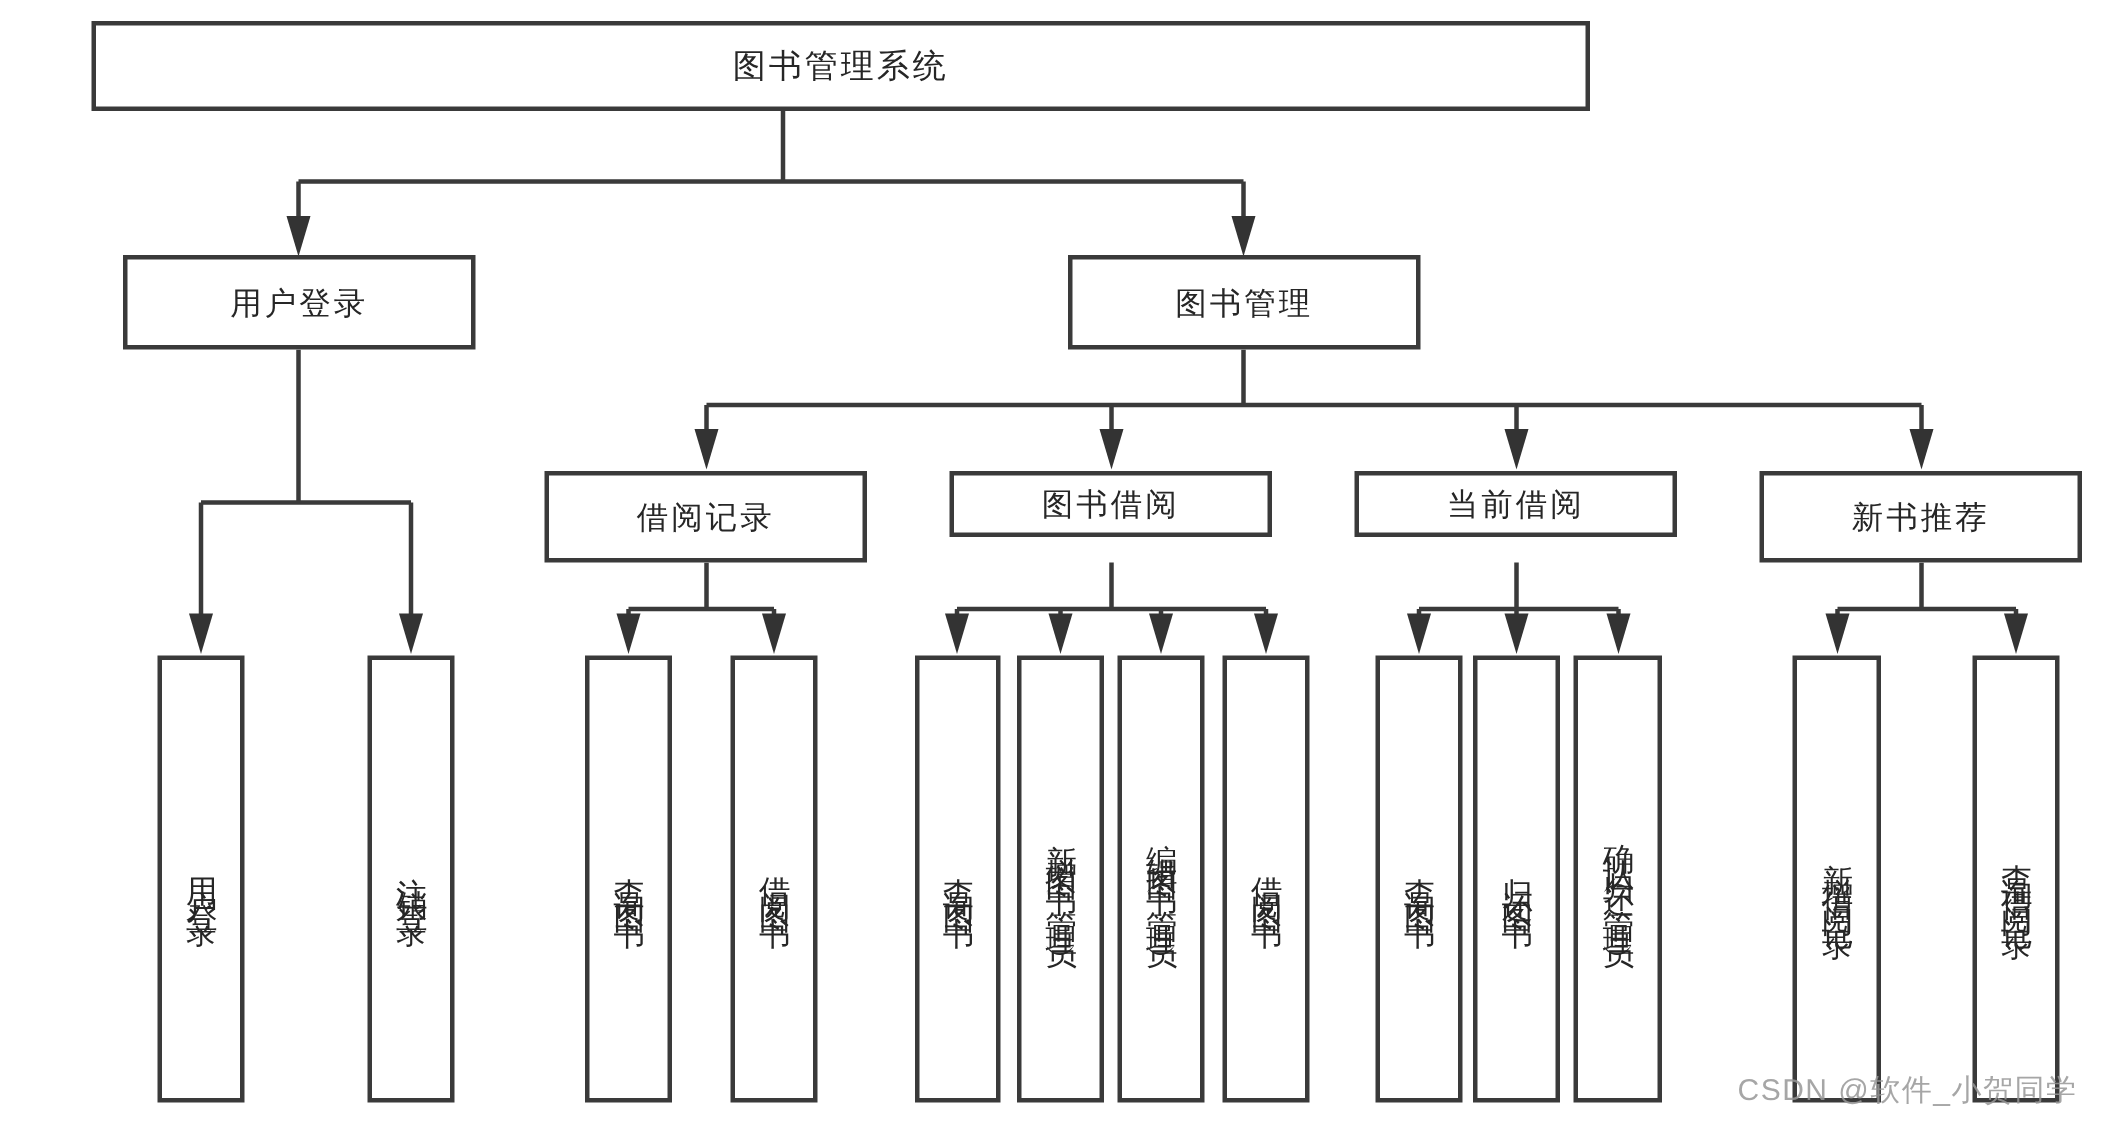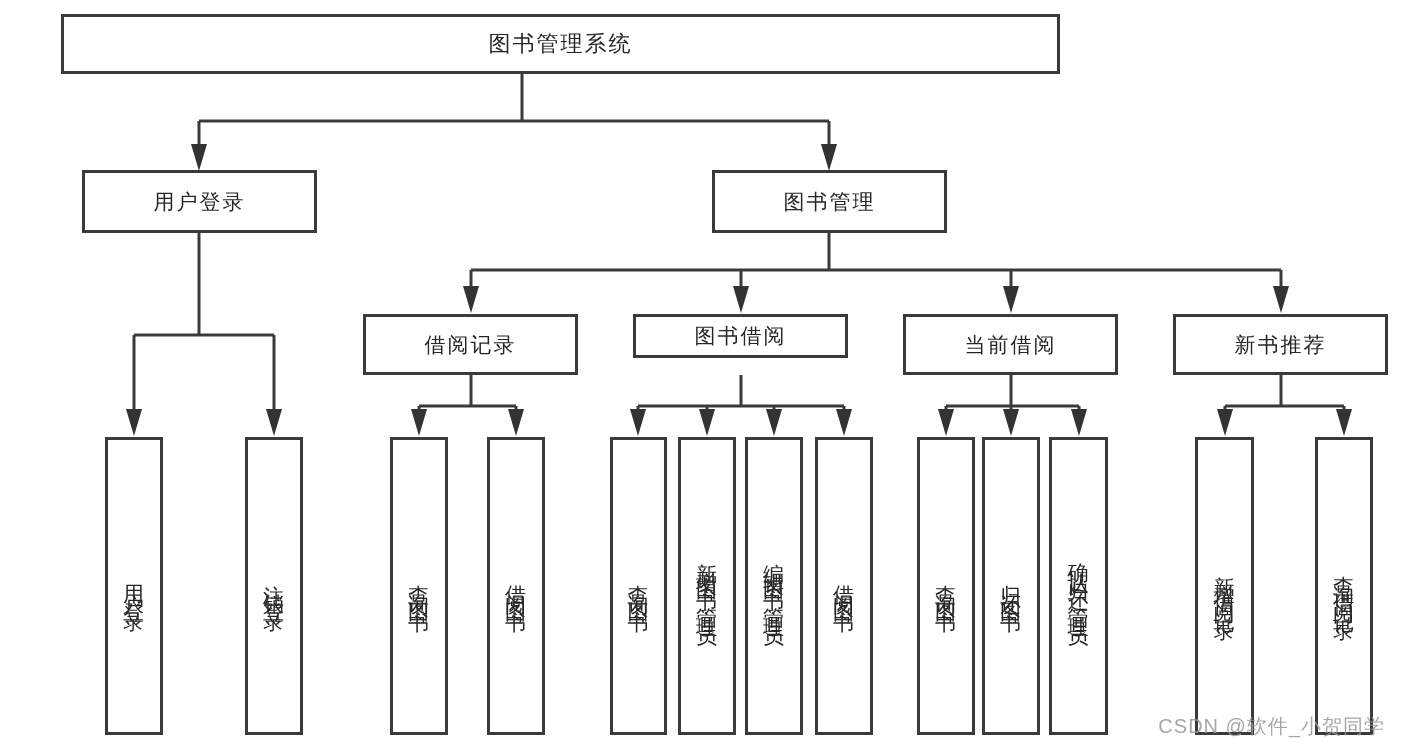--- a/index.html
+++ b/index.html
@@ -108,21 +108,21 @@
   <div class="node l2" style="left:712px; top:170px; width:235px; height:63px;">
     <span class="h-label">图书管理</span>
   </div>
 
   <div class="node l3" style="left:363px; top:314px; width:215px; height:61px;">
     <span class="h-label">借阅记录</span>
   </div>
   <div class="node l3" style="left:633px; top:314px; width:215px; height:44px;">
     <span class="h-label">图书借阅</span>
   </div>
-  <div class="node l3" style="left:903px; top:314px; width:215px; height:61px;">
+  <div class="node l3" style="left:903px; top:314px; width:215px; height:44px;">
     <span class="h-label">当前借阅</span>
   </div>
   <div class="node l3" style="left:1173px; top:314px; width:215px; height:61px;">
     <span class="h-label">新书推荐</span>
   </div>
 
   <div class="node leaf" style="left:105px; top:437px; width:58px; height:298px;">
     <span class="v-label">用户登录</span>
   </div>
   <div class="node leaf" style="left:245px; top:437px; width:58px; height:298px;">

